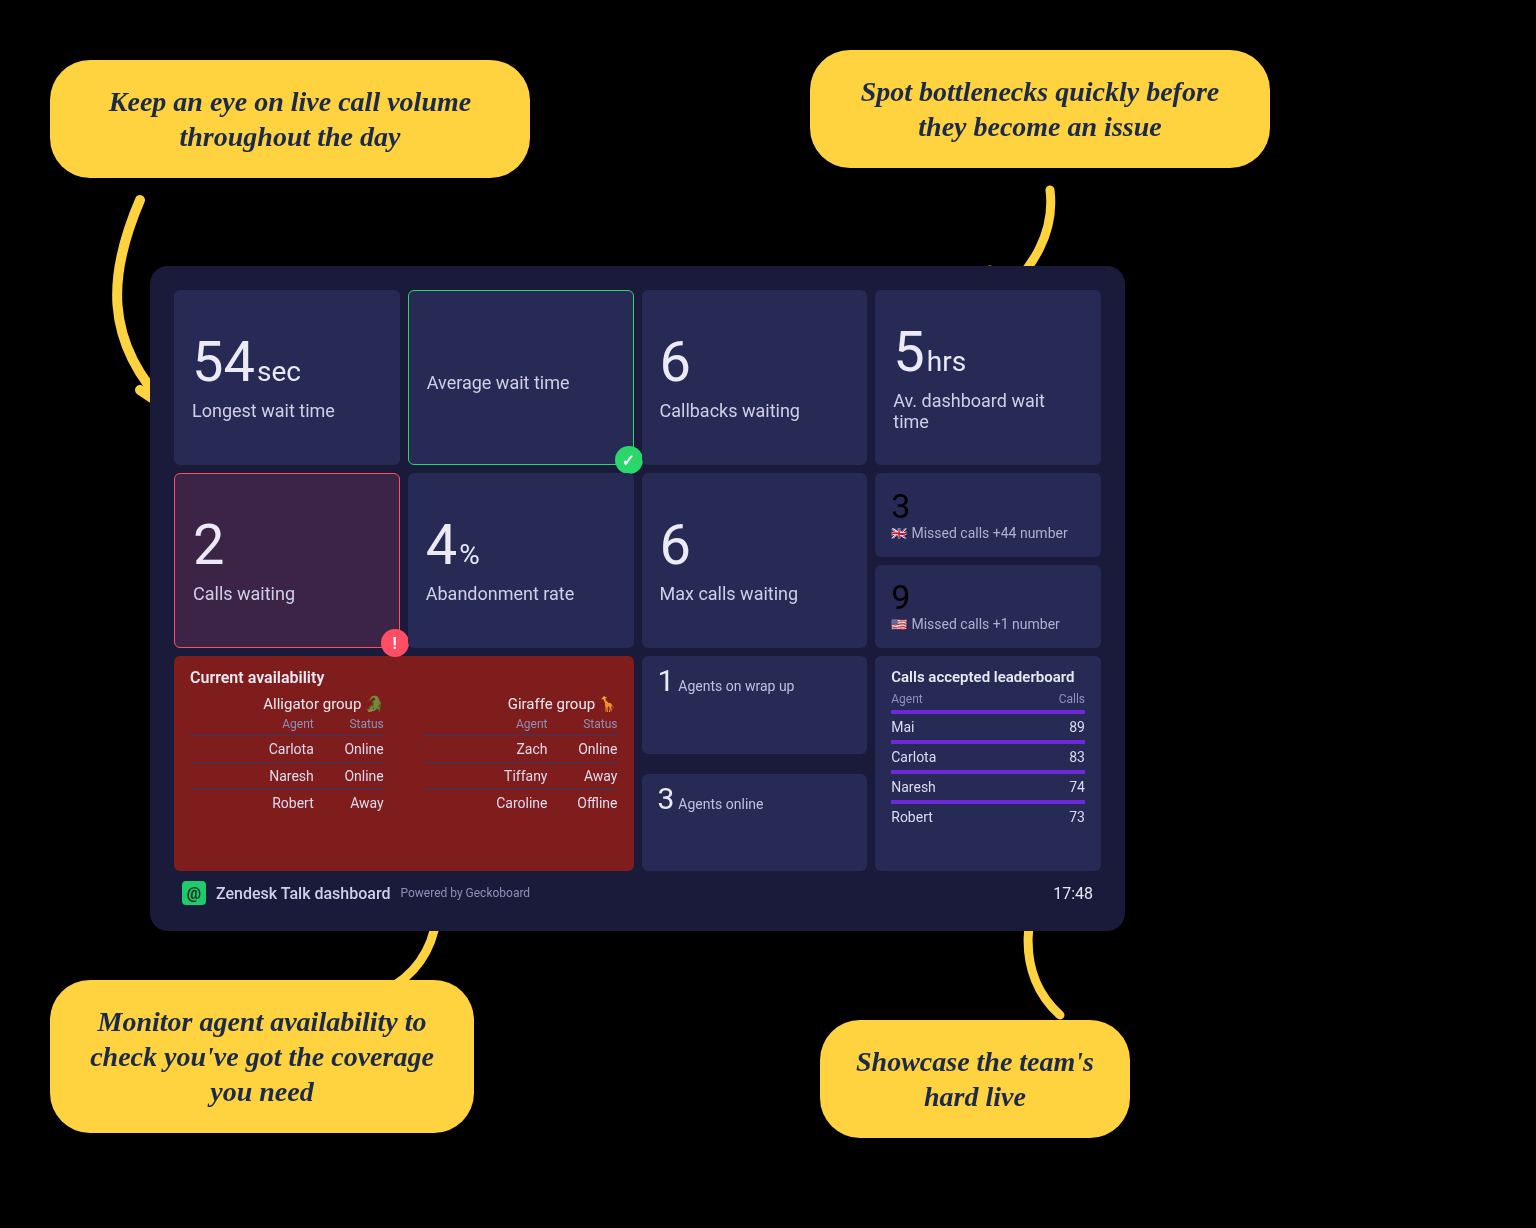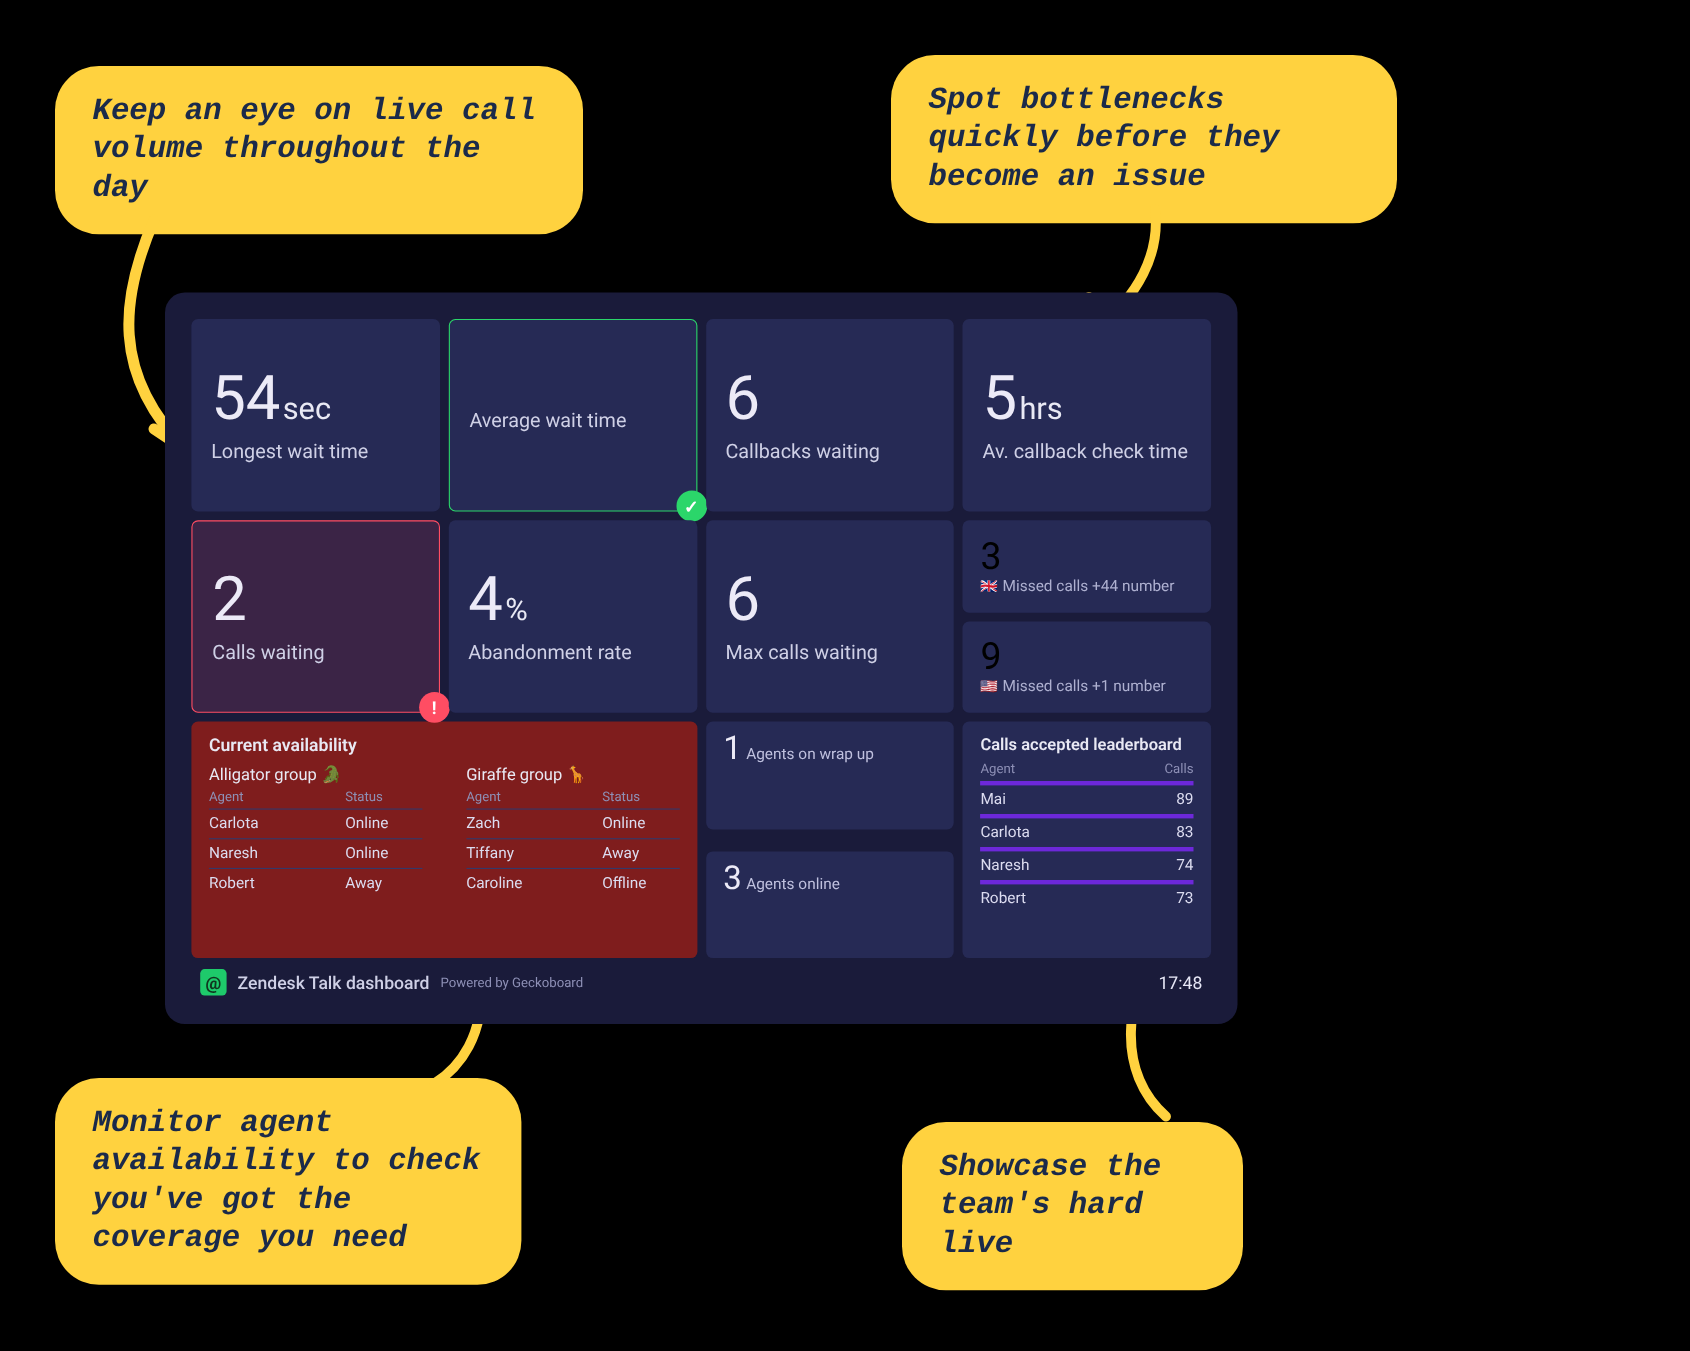--- a/index.html
+++ b/index.html
@@ -103,21 +103,21 @@
 
   
   .availability {
     grid-column: 1 / span 2;
     background: #7f1d1d;
     border-radius: 6px;
     padding: 12px 16px;
     color: #e9e9f4;
   }
   .availability h3 { font-size: 16px; font-weight: 600; margin-bottom: 8px; }
-  .avail-cols { display: flex; gap: 40px; }
+  .avail-cols { display: flex; gap: 40px; text-align: right; }
   .avail-col  { flex: 1; }
   .avail-col .group { font-size: 15px; margin-bottom: 4px; color: #e9e9f4; }
   .tbl-head { display: flex; font-size: 12px; color: #8e90b6; margin-bottom: 4px; }
   .tbl-head span:first-child { flex: 1; }
   .tbl-head span:last-child  { width: 70px; }
   .tbl-row  { display: flex; font-size: 14px; color: #dcdcf0; border-top: 1px solid #34386a; padding: 5px 0; }
   .tbl-row span:first-child { flex: 1; }
   .tbl-row span:last-child  { width: 70px; }
 
   .mini-stack {
@@ -171,21 +171,22 @@
   .callout {
     position: absolute;
     background: #ffd23f;
     color: #1b2a4a;
     font-style: italic;
     font-weight: 700;
     font-size: 28px;
     line-height: 1.25;
     padding: 24px 34px;
     border-radius: 40px;
-    font-family: Liberation Mono, monospace;
+    text-align: center;
+    font-family: Liberation Serif, serif;
   }
   .callout.c1 { left: 50px;  top: 60px;  width: 480px; }
   .callout.c2 { left: 810px; top: 50px;  width: 460px; }
   .callout.c3 { left: 50px;  top: 980px; width: 424px; }
   .callout.c4 { left: 820px; top: 1020px; width: 310px; }
 
   .arrow { position: absolute; pointer-events: none; }
 </style>
 </head>
 <body>
@@ -225,21 +226,21 @@
       <div class="badge ok">✓</div>
     </div>
 
     <div class="card">
       <div><span class="value">6</span></div>
       <div class="label">Callbacks waiting</div>
     </div>
 
     <div class="card">
       <div><span class="value">5</span><span class="unit">hrs</span></div>
-      <div class="label">Av. callback check time</div>
+      <div class="label">Av. dashboard wait time</div>
     </div>
 
     <div class="card red-border">
       <div><span class="value">2</span></div>
       <div class="label">Calls waiting</div>
       <div class="badge warn">!</div>
     </div>
 
     <div class="card">
       <div><span class="value">4</span><span class="unit">%</span></div>

